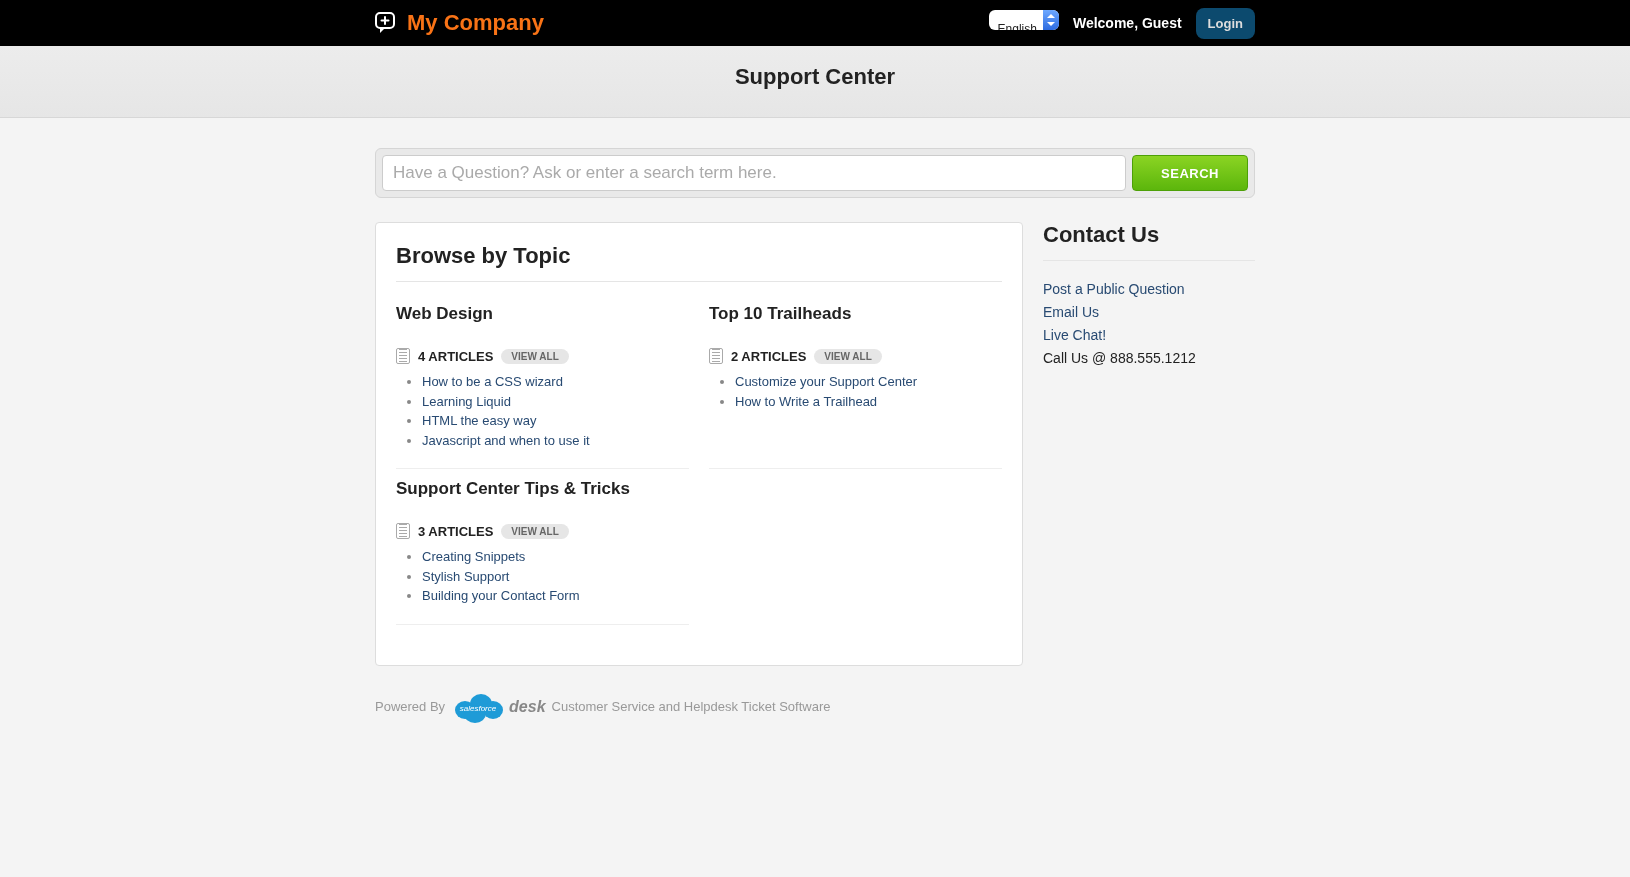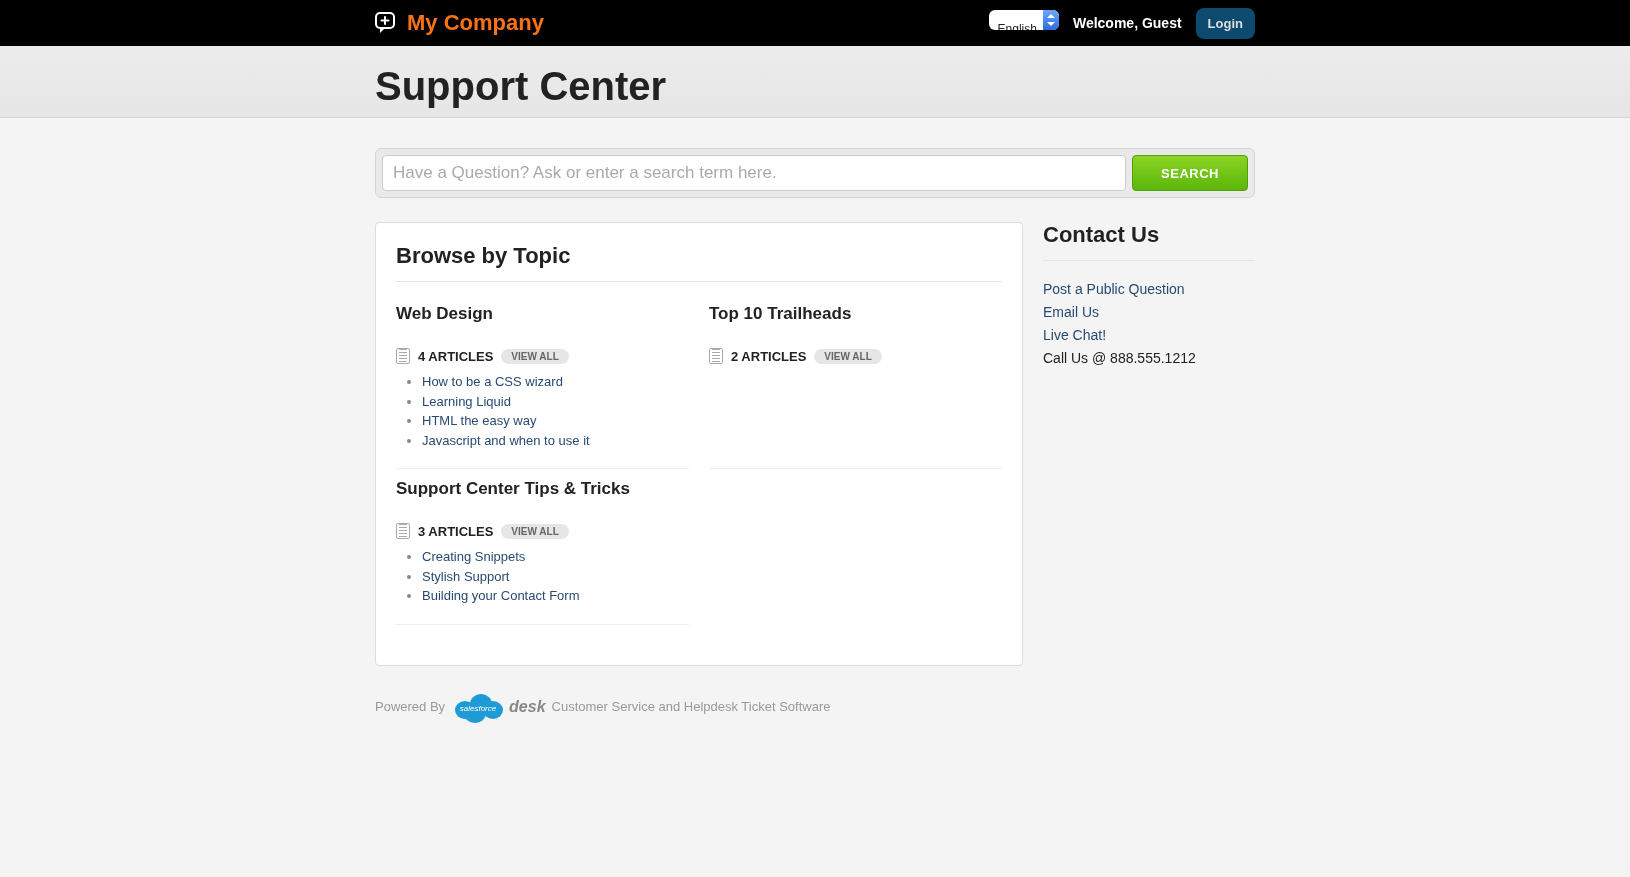--- a/index.html
+++ b/index.html
@@ -108,23 +108,24 @@
   background: linear-gradient(#ececec,#e6e6e6);
   border-bottom: 1px solid #d7d7d7;
   height: 72px;
 }
 .titlebar-inner {
   width: 880px;
   margin: 0 auto;
   padding-top: 18px;
 }
 .page-title {
-  font-size: 40px;
+  font-size: 22px;
   font-weight: bold;
   color: #222;
+  text-align: center;
 }
 
 
 .search-wrap {
   width: 880px;
   margin: 30px auto 0;
   background: #e9e9e9;
   border: 1px solid #d5d5d5;
   border-radius: 6px;
   padding: 6px;
@@ -333,20 +334,24 @@
             <li><a href="#">Javascript and when to use it</a></li>
           </ul>
         </div>
         <div class="topic">
           <h3>Top 10 Trailheads</h3>
           <div class="topic-meta">
             <span class="doc-icon"></span>
             <span class="article-count">2 ARTICLES</span>
             <button class="viewall">VIEW ALL</button>
           </div>
+          <ul>
+            <li><a href="#">Customize your Support Center</a></li>
+            <li><a href="#">How to Write a Trailhead</a></li>
+          </ul>
         </div>
         <div class="topic">
           <h3>Support Center Tips &amp; Tricks</h3>
           <div class="topic-meta">
             <span class="doc-icon"></span>
             <span class="article-count">3 ARTICLES</span>
             <button class="viewall">VIEW ALL</button>
           </div>
           <ul>
             <li><a href="#">Creating Snippets</a></li>

